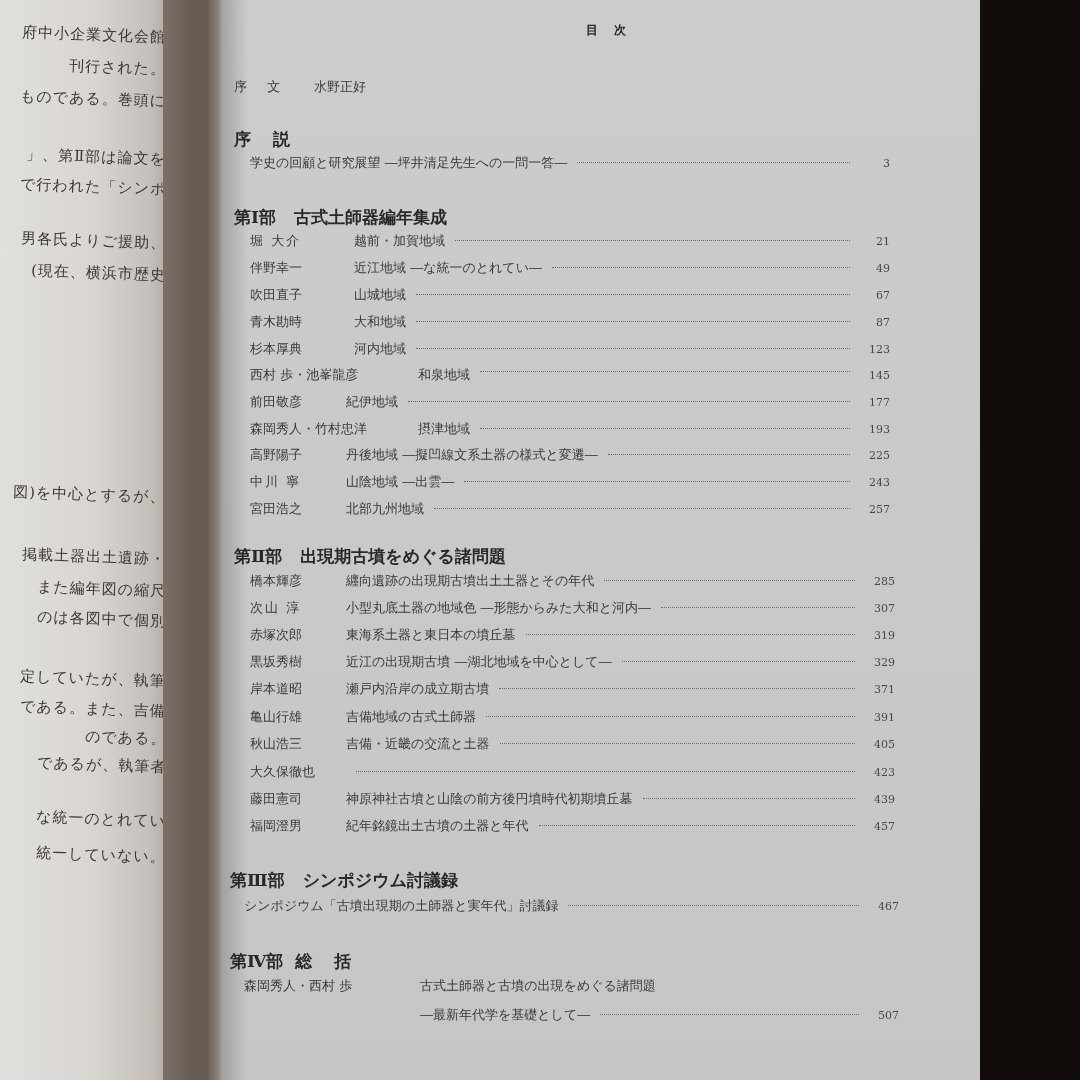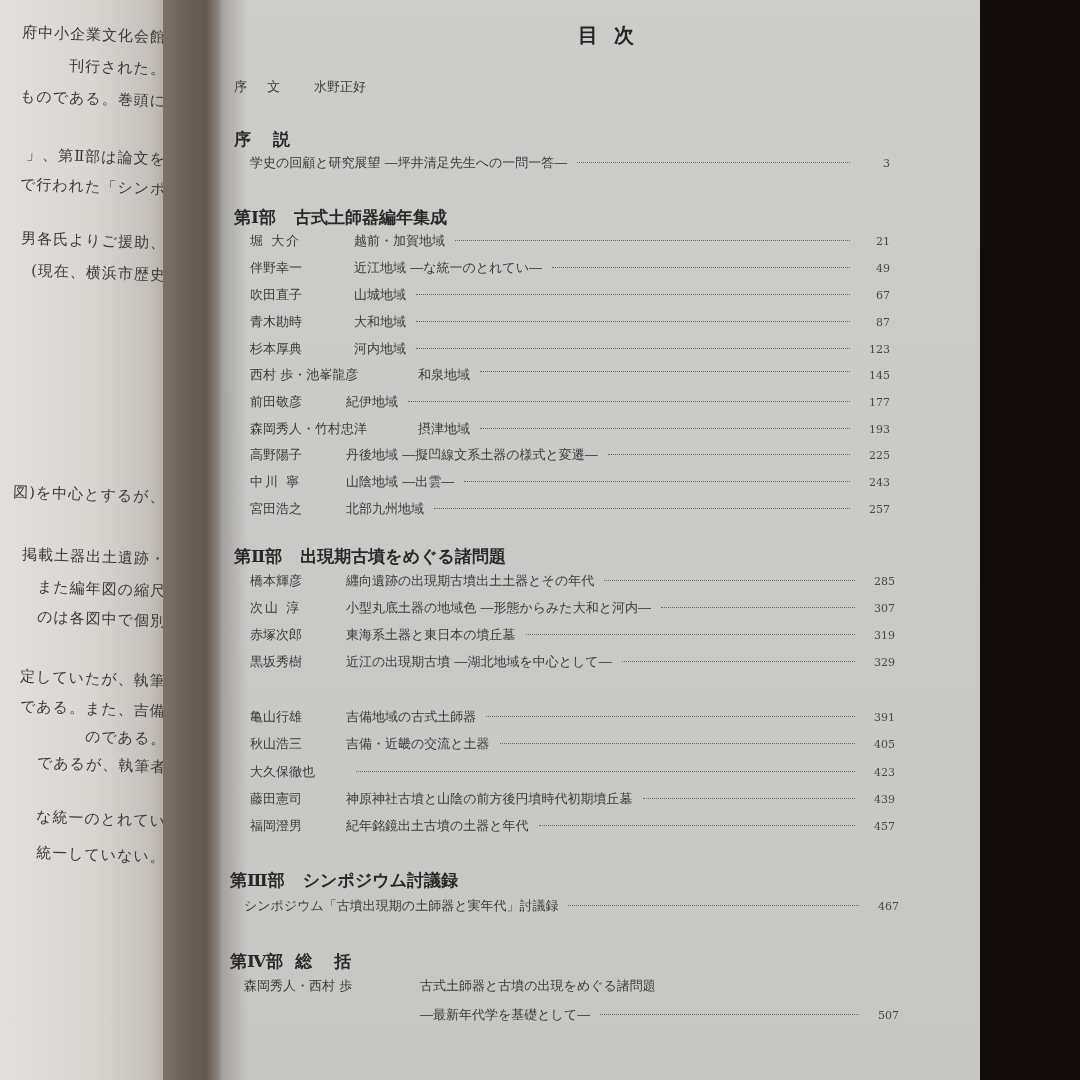--- a/index.html
+++ b/index.html
@@ -29,21 +29,21 @@
     position: absolute; left: 222px; top: 0; width: 758px; height: 1080px;
     background: linear-gradient(180deg, #cccccb 0%, #c9c9c8 50%, #c6c6c5 100%);
     clip-path: polygon(0 0, 100% 0, 102% 100%, 0 100%);
   }
   .right-page .shade {
     position:absolute; left:0; top:0; width:26px; height:100%;
     background: linear-gradient(90deg, rgba(120,116,112,0.45), rgba(200,200,200,0));
   }
   .toc-title {
     position: absolute; left: 312px; top: 22px; width: 160px; text-align: center;
-    font-size: 20px; font-weight: bold; color: #272524; letter-spacing: 16px;
+    font-size: 12px; font-weight: bold; color: #272524; letter-spacing: 16px;
   }
   .row {
     position: absolute; display: flex; align-items: baseline;
     font-size: 13px; color: #3c3a38; white-space: nowrap;
   }
   .section-head {
     position: absolute; font-size: 17px; font-weight: bold; color: #2a2827; white-space: nowrap;
   }
   .section-head .num { margin-right: 18px; }
   .author { display: inline-block; }
@@ -189,20 +189,26 @@
     <span class="title">東海系土器と東日本の墳丘墓</span>
     <span class="leader"></span>
     <span class="page">319</span>
   </div>
   <div class="row" style="left:28px; top:653px; width:645px;">
     <span class="author" style="width:96px;">黒坂秀樹</span>
     <span class="title">近江の出現期古墳 ―湖北地域を中心として―</span>
     <span class="leader"></span>
     <span class="page">329</span>
   </div>
+  <div class="row" style="left:28px; top:680px; width:645px;">
+    <span class="author" style="width:96px;">岸本道昭</span>
+    <span class="title">瀬戸内沿岸の成立期古墳</span>
+    <span class="leader"></span>
+    <span class="page">371</span>
+  </div>
   <div class="row" style="left:28px; top:708px; width:645px;">
     <span class="author" style="width:96px;">亀山行雄</span>
     <span class="title">吉備地域の古式土師器</span>
     <span class="leader"></span>
     <span class="page">391</span>
   </div>
   <div class="row" style="left:28px; top:735px; width:645px;">
     <span class="author" style="width:96px;">秋山浩三</span>
     <span class="title">吉備・近畿の交流と土器</span>
     <span class="leader"></span>

